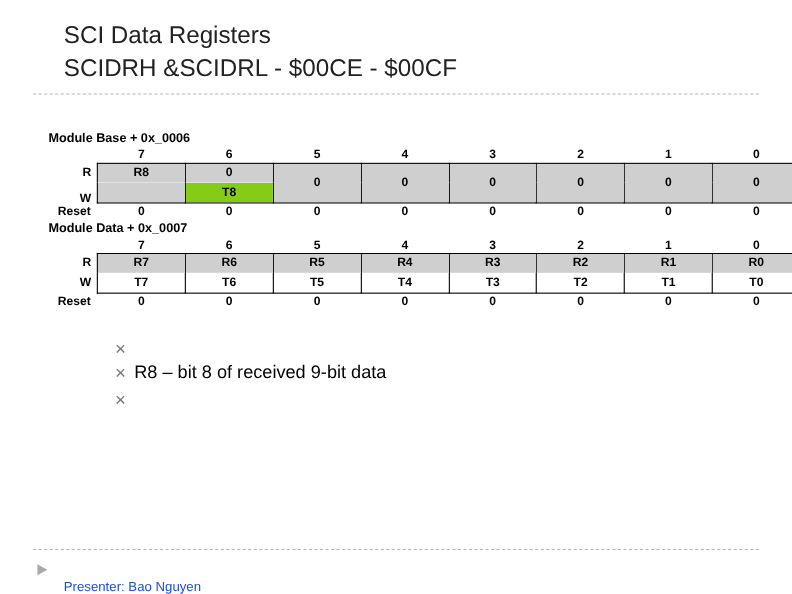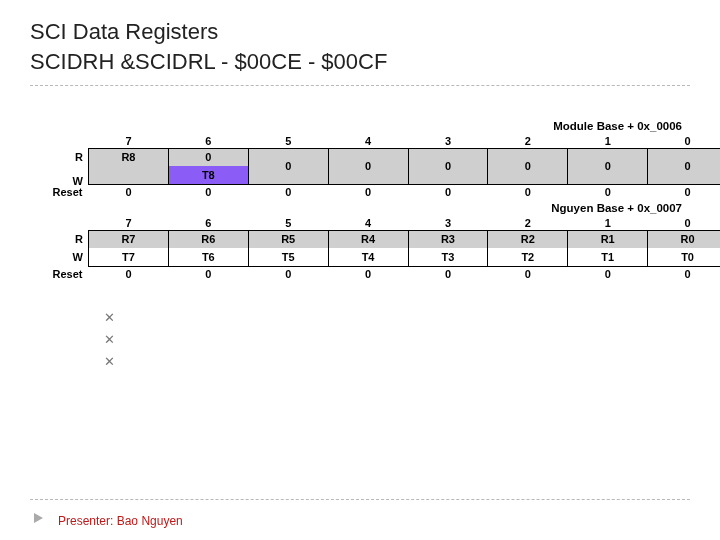--- a/index.html
+++ b/index.html
@@ -3,46 +3,46 @@
 <meta charset="utf-8">
 <style>
   * { box-sizing: border-box; margin: 0; padding: 0; }
   body {
     width: 720px; height: 540px;
     font-family: Arial, sans-serif;
     background: #fff;
     position: relative;
     padding: 18px 30px 0 30px;
   }
-  .title-line { font-size: 22px; color: #222; font-weight: normal; line-height: 1.25; margin-bottom: 2px; }
+  .title-line { font-size: 22px; color: #222; font-weight: normal; line-height: 1.25; margin-bottom: 2px; margin-left: 28px; }
   .hr { border-top: 1.5px dashed #b8b8b8; margin-top: 10px; margin-bottom: 34px; }
 
   .diag { padding-left: 8px; padding-right: 8px; }
 
-  .mb { font-weight: bold; font-size: 11.5px; margin-left: 6px; margin-bottom: 2px; text-align: right; }
+  .mb { font-weight: bold; font-size: 11.5px; margin-left: 6px; margin-bottom: 2px; }
 
   .tbl { width: 640px; border-collapse: collapse; margin-left: 50px; }
   .tbl td { height: 18px; text-align: center; font-size: 11px; font-weight: bold; position: relative; }
   .bitcol { width: 70px; }
   .hdr td { border: none; height: 14px; font-weight: bold; font-size: 11px; }
 
   .cellR { border: 1.2px solid #000; border-bottom: none; }
   .cellW { border: 1.2px solid #000; border-top: none; }
   .cellMerge { border: 1.2px solid #000; }
   .gray { background: #cfcfcf; }
 
   .rowlab { position: absolute; left: -42px; width: 36px; text-align: right; font-weight: bold; font-size: 11px; }
   .reset td { border: none; height: 16px; }
 
   .bullets { margin: 24px 0 0 74px; font-size: 16.5px; line-height: 1.45; }
   .bullets .row { display: flex; align-items: flex-start; }
   .bullets .bm { font-family: 'Arial'; font-size: 13px; color: #777; width: 18px; flex-shrink: 0; margin-top: 3px; }
 
   .footer-hr { border-top: 1.5px dashed #b8b8b8; position: absolute; left: 30px; right: 30px; bottom: 40px; }
-  .presenter { position: absolute; left: 58px; bottom: 12px; font-size: 12px; color: #b91c1c; }
+  .presenter { position: absolute; left: 58px; bottom: 0; font-size: 12px; color: #1d4ed8; }
   .foot-arrow { position: absolute; left: 34px; bottom: 17px; width: 0; height: 0;
     border-top: 5px solid transparent; border-bottom: 5px solid transparent; border-left: 9px solid #aaa; }
 </style>
 </head>
 <body>
 
 <div class="title-line">SCI Data Registers</div>
 <div class="title-line">SCIDRH &amp;SCIDRL - $00CE - $00CF</div>
 <div class="hr"></div>
 
@@ -68,36 +68,36 @@
       <td class="cellMerge gray" rowspan="2">0</td>
       <td class="cellMerge gray" rowspan="2">0</td>
       <td class="cellMerge gray" rowspan="2">0</td>
       <td class="cellMerge gray" rowspan="2">0</td>
       <td class="cellMerge gray" rowspan="2">0</td>
     </tr>
     <tr>
       <td class="cellW gray">
             <span class="rowlab">W</span>
           </td>
-      <td class="cellW" style="background:#8b5cf6">T8</td>
+      <td class="cellW" style="background:#84cc16">T8</td>
     </tr>
     <tr class="reset">
       <td><span class="rowlab">Reset</span><span>0</span></td>
       <td>0</td>
       <td>0</td>
       <td>0</td>
       <td>0</td>
       <td>0</td>
       <td>0</td>
       <td>0</td>
     </tr>
   </tbody>
     </table>
 
-  <div class="mb" style="margin-top:2px">Nguyen Base + 0x_0007</div>
+  <div class="mb" style="margin-top:2px">Module Data + 0x_0007</div>
   <table class="tbl">
     <tbody>
         <tr class="hdr">
       <td class="bitcol">7</td>
       <td class="bitcol">6</td>
       <td class="bitcol">5</td>
       <td class="bitcol">4</td>
       <td class="bitcol">3</td>
       <td class="bitcol">2</td>
       <td class="bitcol">1</td>
@@ -136,20 +136,21 @@
   </tbody>
     </table>
 </div>
 
 <div class="bullets">
   <div class="row">
       <span class="bm">✕</span>
     </div>
   <div class="row">
       <span class="bm">✕</span>
+      <span>R8 – bit 8 of received 9-bit data</span>
     </div>
   <div class="row">
       <span class="bm">✕</span>
     </div>
 </div>
 
 <div class="footer-hr"></div>
 <div class="foot-arrow"></div>
 <div class="presenter">Presenter: Bao Nguyen</div>
 

